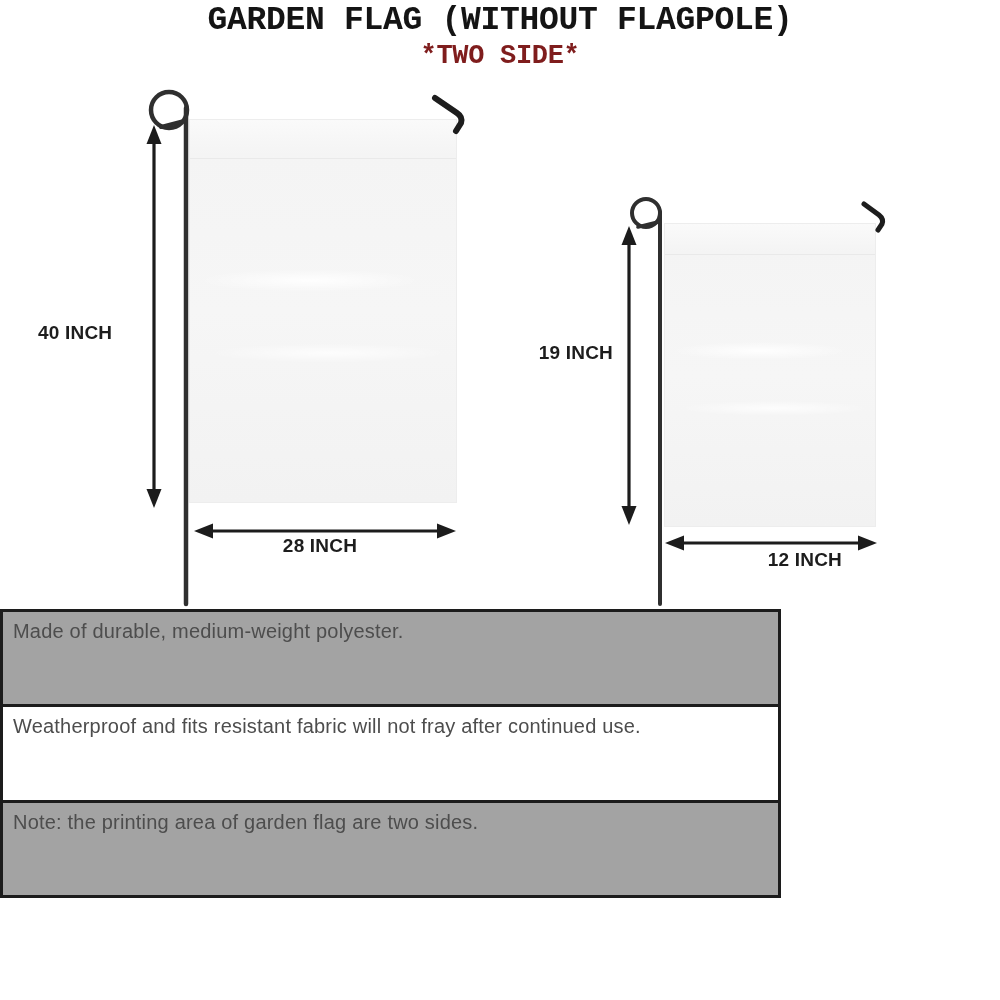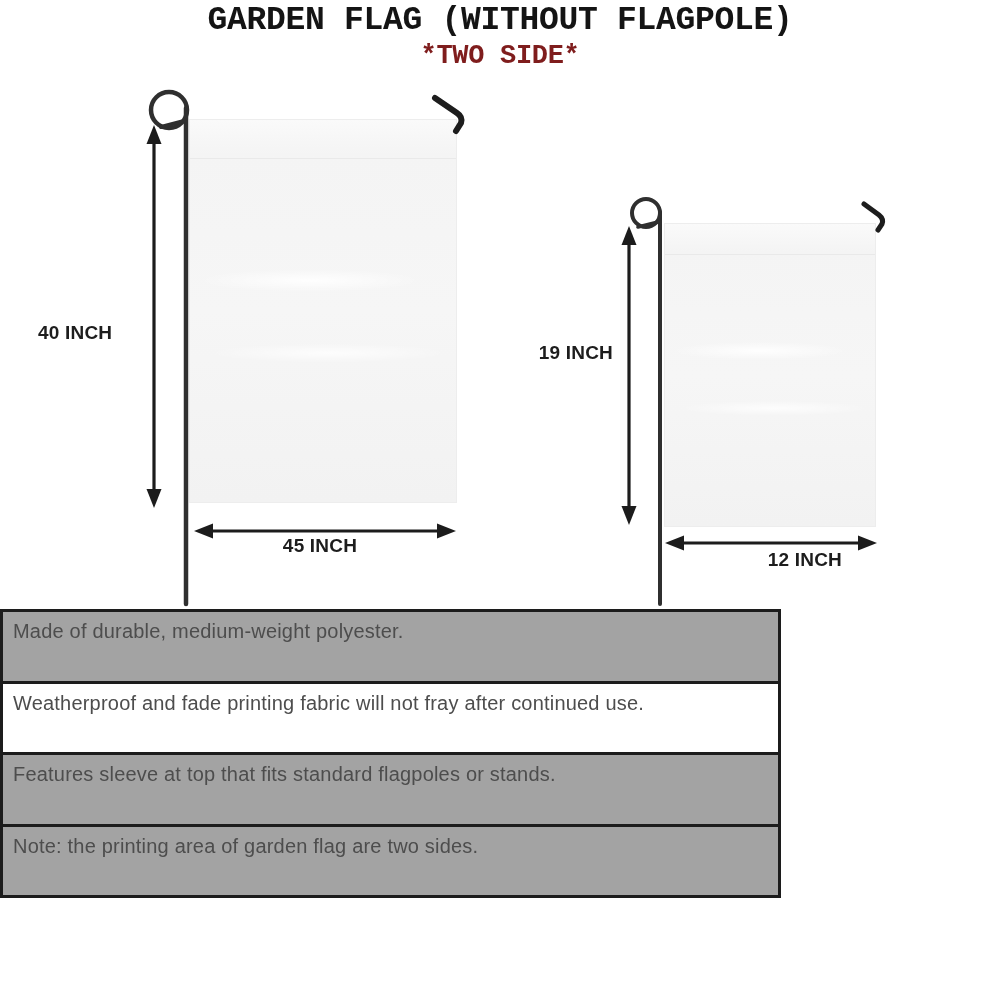--- a/index.html
+++ b/index.html
@@ -107,24 +107,23 @@
     </g>
 
     <g stroke="#1c1c1c" fill="#1c1c1c">
       <line x1="680" y1="543" x2="862" y2="543" stroke-width="3.2"></line>
       <polygon points="665,543 684,535.5 684,550.5" stroke="none"></polygon>
       <polygon points="877,543 858,535.5 858,550.5" stroke="none"></polygon>
     </g>
   </svg>
 
   <div class="dim-label lbl-40">40 INCH</div>
-  <div class="dim-label lbl-28">45 INCH</div>
+  <div class="dim-label lbl-28">28 INCH</div>
   <div class="dim-label lbl-18">19 INCH</div>
   <div class="dim-label lbl-12">12 INCH</div>
 
   <div class="feature-table">
     <div class="feature-row gray"><span>Made of durable, medium-weight polyester.</span></div>
-    <div class="feature-row white"><span>Weatherproof and fade printing fabric will not fray after continued use.</span></div>
-    <div class="feature-row gray"><span>Features sleeve at top that fits standard flagpoles or stands.</span></div>
+    <div class="feature-row white"><span>Weatherproof and fits resistant fabric will not fray after continued use.</span></div>
     <div class="feature-row gray"><span>Note: the printing area of garden flag are two sides.</span></div>
   </div>
 
 </div>
 
 </body></html>

